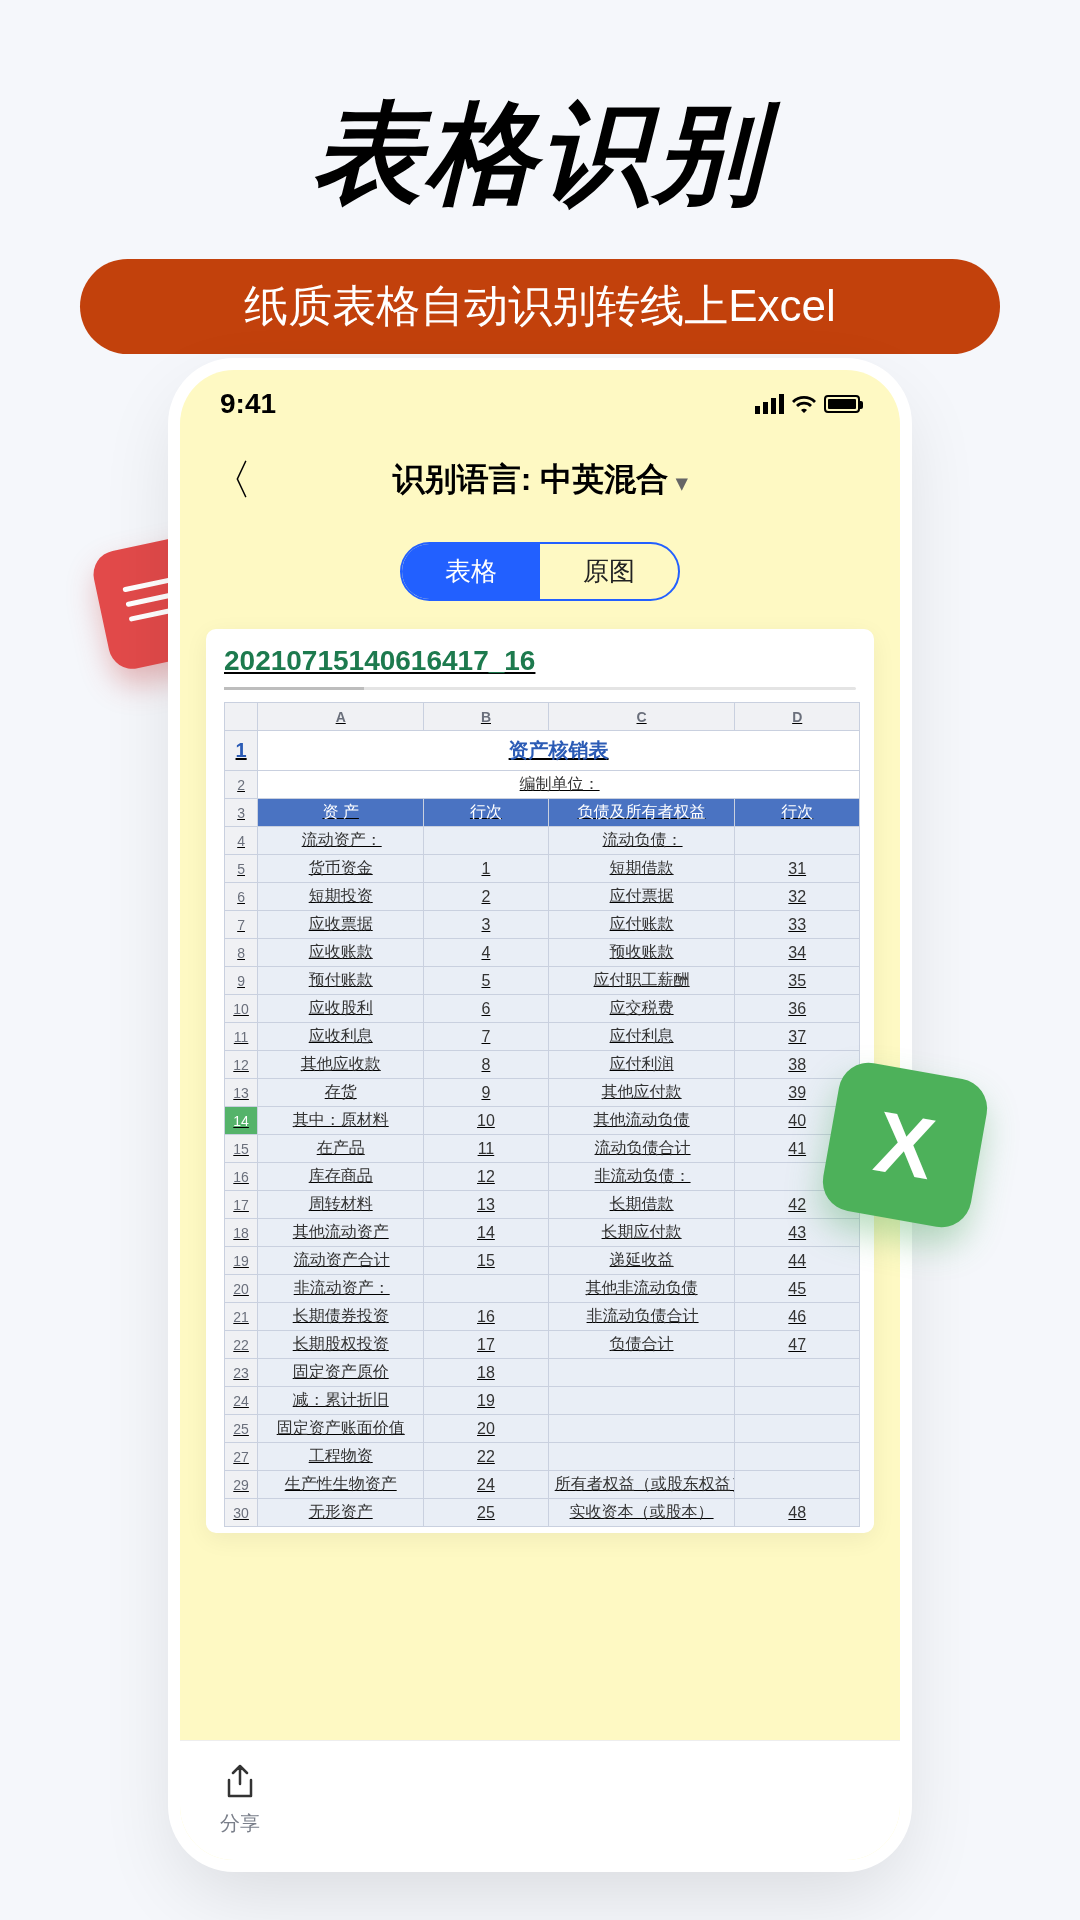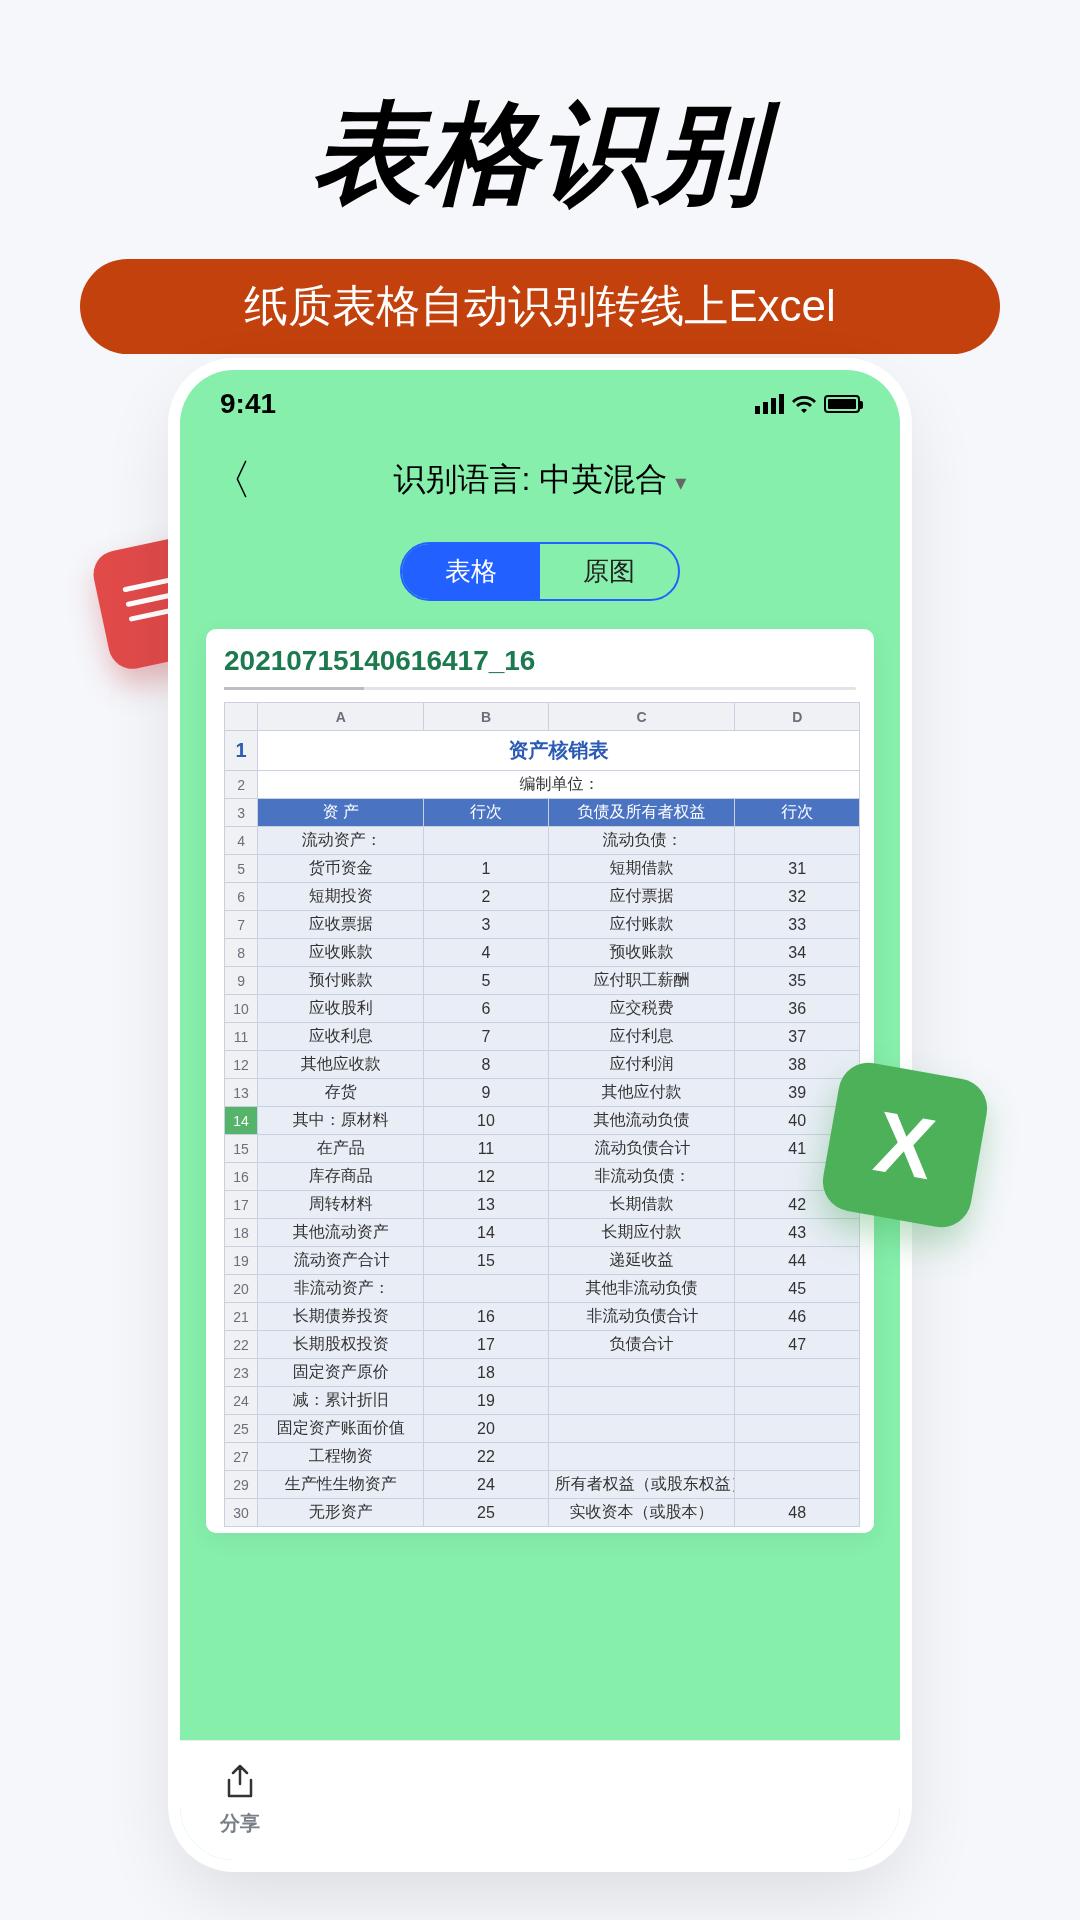--- a/index.html
+++ b/index.html
@@ -29,21 +29,21 @@
   text-align: center;
   padding: 18px 0;
   border-radius: 60px;
 }
 .phone {
   position: absolute;
   left: 180px;
   top: 370px;
   width: 720px;
   height: 1490px;
-  background: #86efac;
+  background: #fef9c3;
   border-radius: 54px;
   box-shadow: 0 0 0 12px #fff, 0 30px 80px rgba(0,0,0,.12);
   overflow: hidden;
 }
 .status-bar {
   display: flex;
   justify-content: space-between;
   align-items: center;
   padding: 18px 40px 0;
   font-size: 28px;
@@ -60,37 +60,38 @@
 
 .nav {
   display: flex;
   align-items: center;
   justify-content: center;
   position: relative;
   height: 80px;
   margin-top: 20px;
 }
 .back { position:absolute; left:30px; font-size:42px; font-weight:300; }
-.nav-title { font-size: 32px; font-weight: 400; }
+.nav-title { font-size: 32px; font-weight: 700; }
 .nav-caret { margin-left:8px; font-size:22px; color:#666; }
 
 .seg {
   display:flex; margin: 22px auto 0; width:280px; border:2px solid #2260ff;
   border-radius: 40px; overflow:hidden; font-size:26px;
 }
 .seg div { flex:1; text-align:center; padding:10px 0; }
 .seg .active { background:#2260ff; color:#fff; }
 .seg .inactive { color:#222;font-family:Liberation Mono, monospace; }
 
 .doc-card {
   margin: 28px 26px 0;
   background:#fff;
   border-radius:10px;
   box-shadow: 0 6px 24px rgba(0,0,0,.06);
   padding: 16px 18px 6px;
+  text-decoration: underline;
 }
 .doc-title { color:#1d7a4e; font-size:28px; font-weight:600; }
 .doc-hr { height:3px; background:#e4e4e4; margin-top:10px; border-radius:3px; }
 .doc-hr .ind { width:140px; height:3px; background:#bdbdbd; }
 
 .sheet {
   margin: 12px 0 0;
   font-size:16px;
   border-collapse: collapse;
   width:636px;
@@ -117,21 +118,21 @@
   position:absolute;
   bottom:0; left:0; right:0;
   height:120px;
   background:#fff;
   border-top:1px solid #eee;
   display:flex;
   align-items:center;
   justify-content:space-between;
   padding:0 40px;
 }
-.share { text-align:center; color:#7a7f8a; font-size:20px;font-weight:bold; }
+.share { text-align:center; color:#7a7f8a; font-size:20px; }
 .share .icon { font-size:34px; color:#333; display:block; }
 .save-btn {
   background:#2f76ff; color:#fff; font-size:28px;
   padding:18px 48px; border-radius:40px;
 }
 
 .badge-red {
   position:absolute; left:100px; top:540px; width:140px; height:120px;
   background:#e24a4a; border-radius:24px; transform:rotate(-12deg);
   box-shadow: 0 16px 30px rgba(200,60,60,.35);

